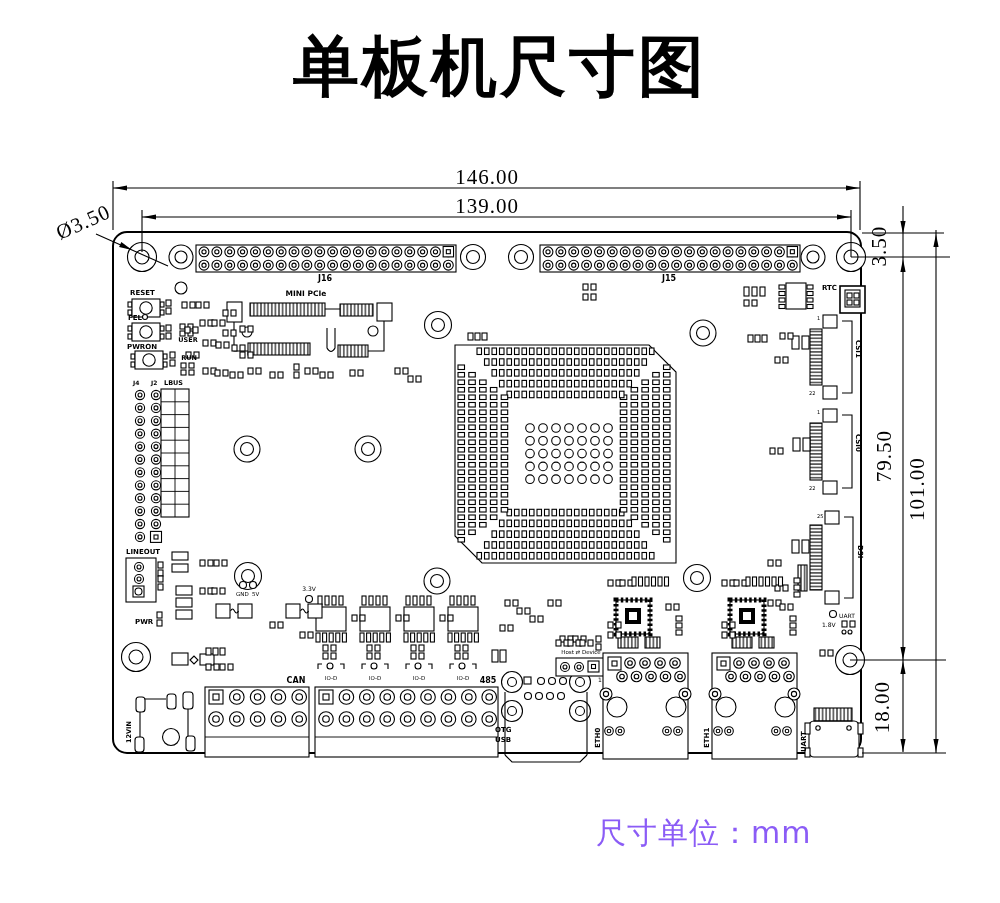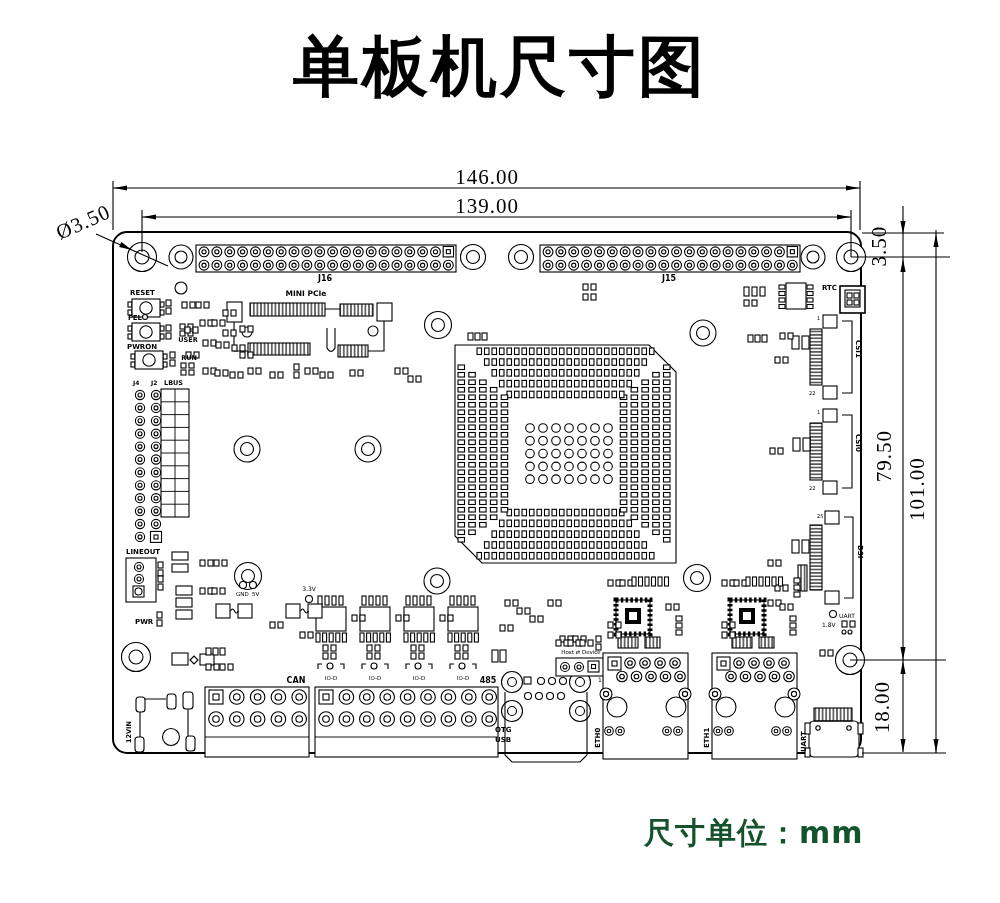--- a/index.html
+++ b/index.html
@@ -1,22 +1,22 @@
 <!DOCTYPE html>
 <html><head>
 <meta charset="utf-8">
 <style>
   html,body{margin:0;padding:0;background:#fff;}
   #stage{position:relative;width:1000px;height:903px;background:#fff;overflow:hidden;
          font-family:"DejaVu Sans",sans-serif;}
   .title{position:absolute;left:0;top:22px;width:100%;text-align:center;
          font-size:66px;font-weight:900;letter-spacing:3px;color:#000;
          font-family:"DejaVu Sans",sans-serif;}
-  .unit{position:absolute;left:644px;top:813px;font-size:30px;font-weight:700;
-        letter-spacing:1px;color:#14532d;font-family:"DejaVu Sans",sans-serif;}
+  .unit{position:absolute;left:596px;top:813px;font-size:30px;font-weight:400;
+        letter-spacing:1px;color:#8b5cf6;font-family:"DejaVu Sans",sans-serif;}
   svg{position:absolute;left:0;top:0;}
   svg text{fill:#000;font-family:"DejaVu Sans",sans-serif;}
   .dim{font-family:"Liberation Serif","DejaVu Serif",serif;font-size:21px;letter-spacing:1px;}
   .s{fill:#fff;stroke:#000;stroke-width:1.1;}
   .sn{fill:none;stroke:#000;stroke-width:1.1;}
   .ln{stroke:#000;stroke-width:0.9;}
   .dl{stroke:#000;stroke-width:1.1;fill:none;}
   .f{fill:#000;stroke:none;}
   .lbl{font-weight:bold;}
 </style>

